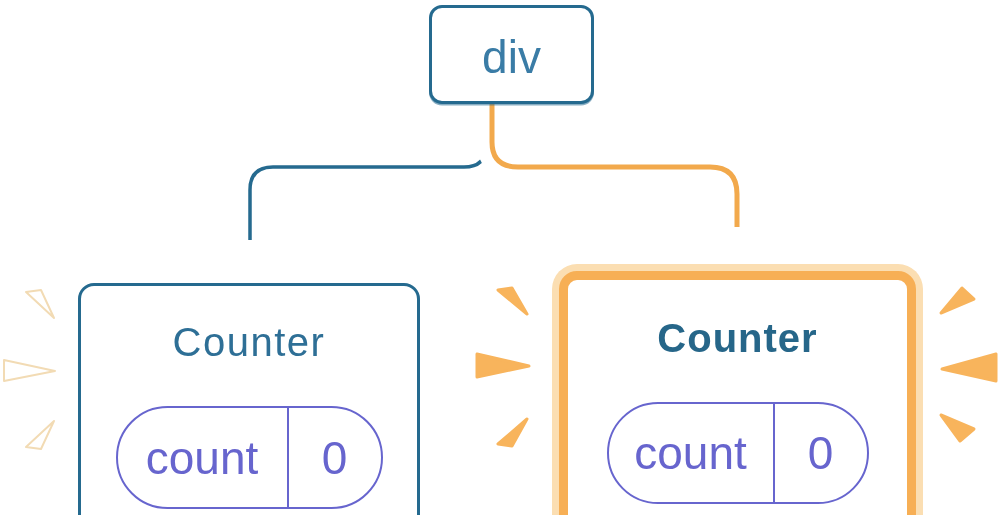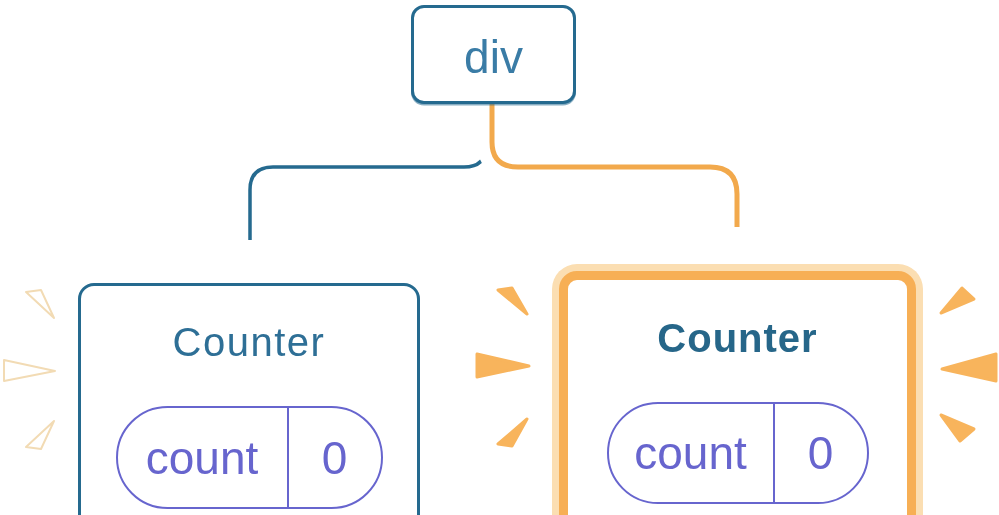--- a/index.html
+++ b/index.html
@@ -14,21 +14,21 @@
 
   
   .node{
     position:absolute;z-index:2;
     background:#fff;
     box-sizing:border-box;
     display:flex;flex-direction:column;
     align-items:center;justify-content:center;
   }
   .root-node{
-    left:411px;top:5px;width:165px;height:99px;
+    left:429px;top:5px;width:165px;height:99px;
     border:3.5px solid var(--node-border-blue);
     border-radius:13px;
     box-shadow:0 1.5px 0 rgba(37,106,143,.55);
   }
   .root-label{
     color:var(--node-text-blue);
     font-size:46px;line-height:1;
     padding-top:4px;
   }
   .counter-node{

